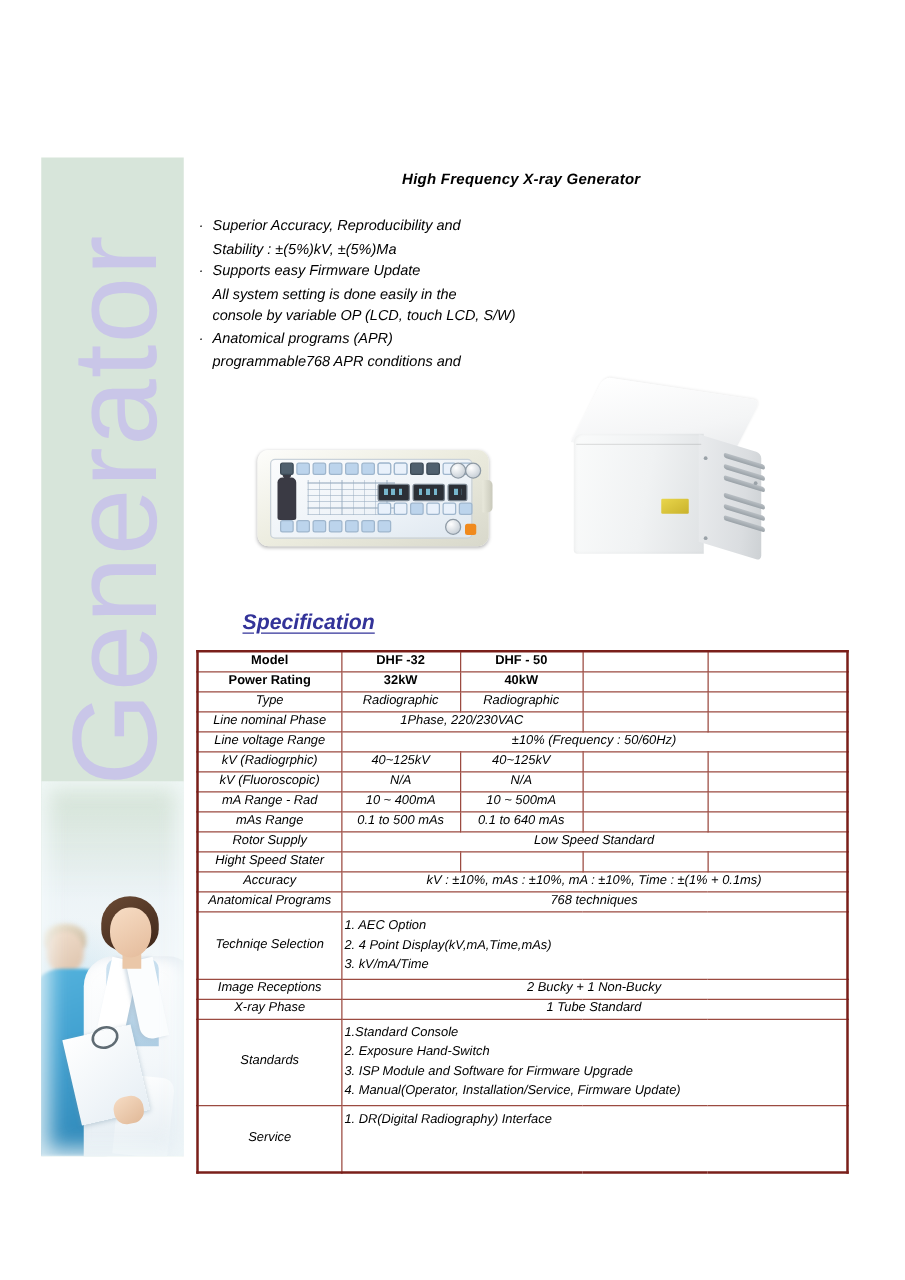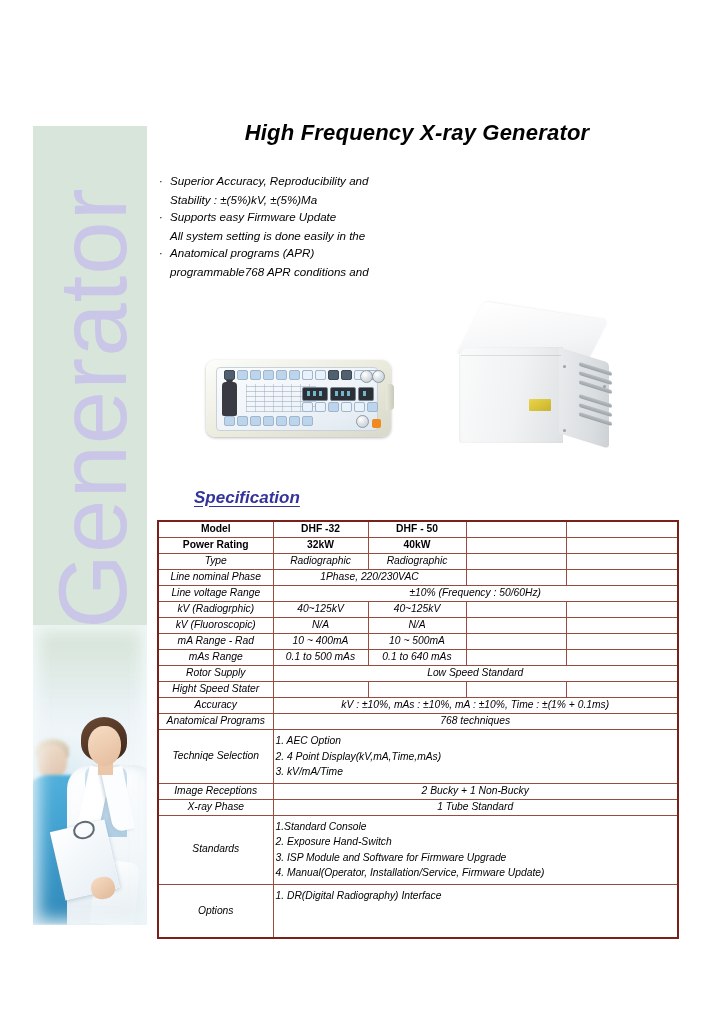--- a/index.html
+++ b/index.html
@@ -148,24 +148,24 @@
   }
   #sidebar-photo .ph-vig {
     position:absolute; left:0; top:0; width:100%; height:100%;
     box-shadow: inset 0 0 16px 6px rgba(245,250,252,.85);
   }
 
   
   #title {
     position: absolute;
     left: 157px;
-    top: 120px;
+    top: 136px;
     width: 520px;
     text-align: center;
-    font-size: 22px;
+    font-size: 12px;
     font-style: italic;
     font-weight: bold;
     letter-spacing: .2px;
   }
 
   #bullets {
     position: absolute;
     left: 159px;
     top: 172px;
     width: 330px;
@@ -382,20 +382,21 @@
     <span class="bullet">·</span>
     <span class="b-text">Superior Accuracy, Reproducibility and</span>
   </div>
   <div class="sub">Stability : ±(5%)kV, ±(5%)Ma</div>
 
   <div class="b-row">
     <span class="bullet">·</span>
     <span class="b-text">Supports easy Firmware Update</span>
   </div>
   <div class="sub">All system setting is done easily in the</div>
+  <div class="sub">console by variable OP  (LCD, touch LCD, S/W)</div>
 
   <div class="b-row">
     <span class="bullet">·</span>
     <span class="b-text"> Anatomical programs (APR)</span>
   </div>
   <div class="sub">programmable768 APR conditions and</div>
 </div>
 
 <div id="console-photo">
   <div class="c-shell"></div>
@@ -580,21 +581,21 @@
         <tr>
           <td class="">Standards</td>
           <td class="multi " colspan="4">
             <span>1.Standard Console</span>
             <span>2. Exposure Hand-Switch</span>
             <span>3. ISP Module and Software for Firmware Upgrade</span>
             <span>4. Manual(Operator, Installation/Service, Firmware Update)</span>
           </td>
         </tr>
         <tr>
-          <td class="">Options</td>
+          <td class="">Service</td>
           <td class="multi " colspan="4">
             <span>1. DR(Digital Radiography) Interface</span>
             <span>&nbsp;</span>
             <span>&nbsp;</span>
           </td>
         </tr>
       </tbody>
   </table>
 </div>
 

